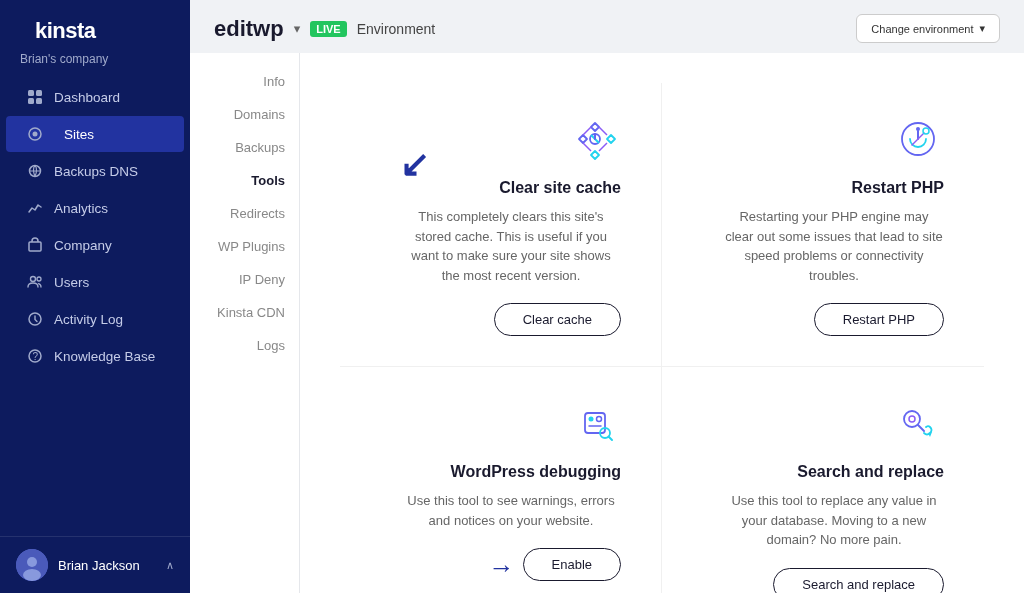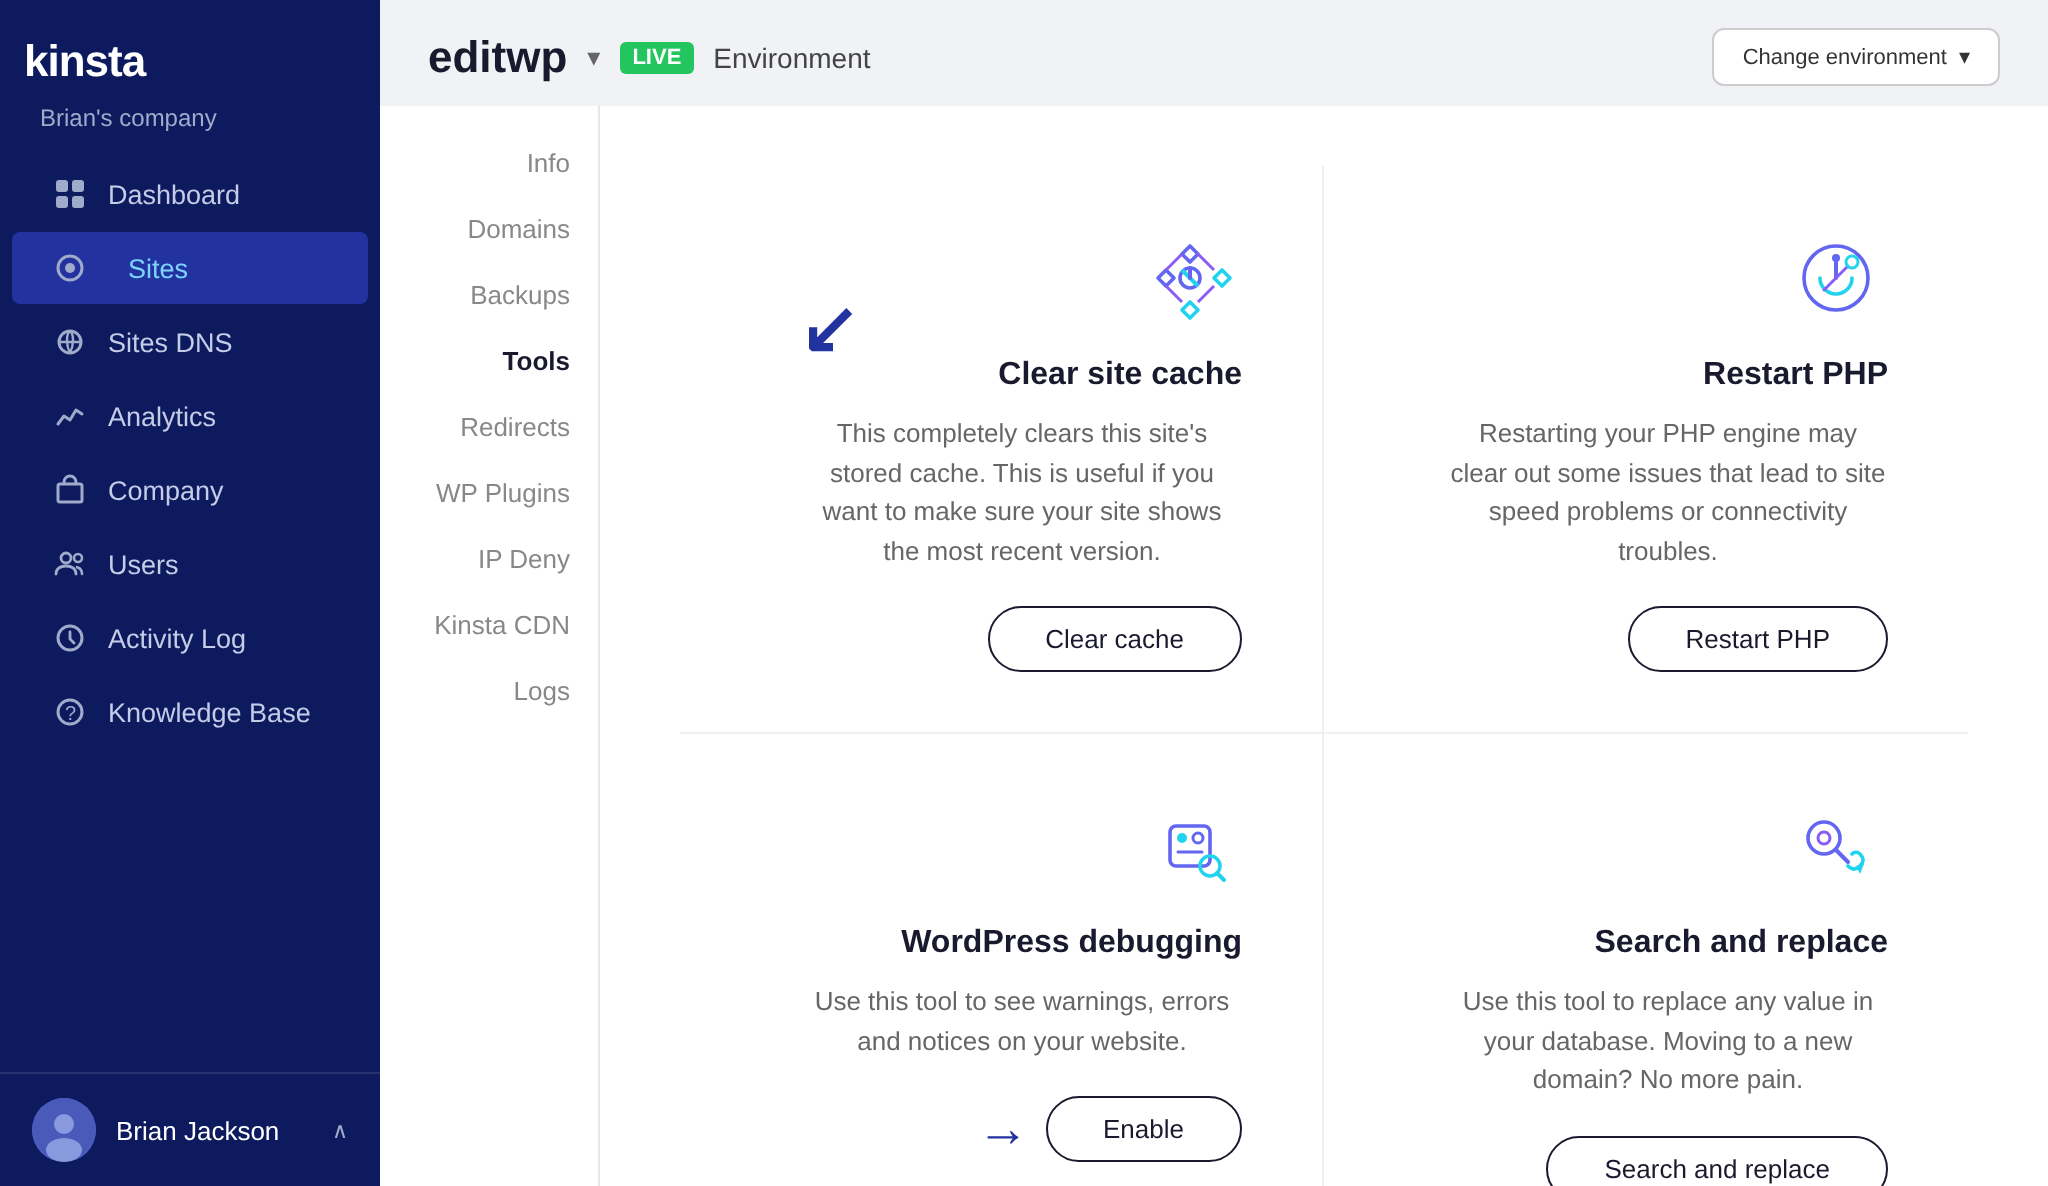--- a/index.html
+++ b/index.html
@@ -9,21 +9,21 @@
     #sidebar {
       width: 190px;
       min-width: 190px;
       background: #0d1b5e;
       color: #fff;
       display: flex;
       flex-direction: column;
       height: 100%;
     }
     #sidebar-logo {
-      padding: 18px 20px 6px 12px;
+      padding: 18px 20px 6px 35px;
     }
     #sidebar-logo .logo-text {
       font-size: 22px;
       font-weight: 800;
       color: #fff;
       letter-spacing: -0.5px;
     }
     #sidebar-company {
       padding: 2px 20px 12px 20px;
       font-size: 12px;
@@ -40,21 +40,21 @@
       padding: 9px 20px;
       font-size: 13.5px;
       color: #c5cce8;
       cursor: pointer;
       border-radius: 4px;
       margin: 1px 6px;
       transition: background 0.15s;
     }
     .nav-item.active {
       background: #2233a0;
-      color: #7dd3fc;
+      color: #ffffff;
       gap: 20px;
     }
     .nav-icon {
       width: 18px;
       height: 18px;
       display: flex;
       align-items: center;
       justify-content: center;
       font-size: 14px;
       flex-shrink: 0;
@@ -282,21 +282,21 @@
         </span>
     <span>Sites</span>
   </div>
       <div class="nav-item">
     <span class="nav-icon">
           <svg width="16" height="16" viewBox="0 0 16 16" fill="none">
             <circle cx="8" cy="8" r="5.5" stroke="#a0aacb" stroke-width="1.5"></circle>
             <path d="M8 2.5c-2 1.5-2 7 0 11M8 2.5c2 1.5 2 7 0 11M2.5 8h11" stroke="#a0aacb" stroke-width="1.2"></path>
           </svg>
         </span>
-    <span>Sites DNS</span>
+    <span>Backups DNS</span>
   </div>
       <div class="nav-item">
     <span class="nav-icon">
           <svg width="16" height="16" viewBox="0 0 16 16" fill="none">
             <path d="M2 12l3-4 3 2 3-5 3 2" stroke="#a0aacb" stroke-width="1.5" stroke-linecap="round" stroke-linejoin="round"></path>
           </svg>
         </span>
     <span>Analytics</span>
   </div>
       <div class="nav-item">

